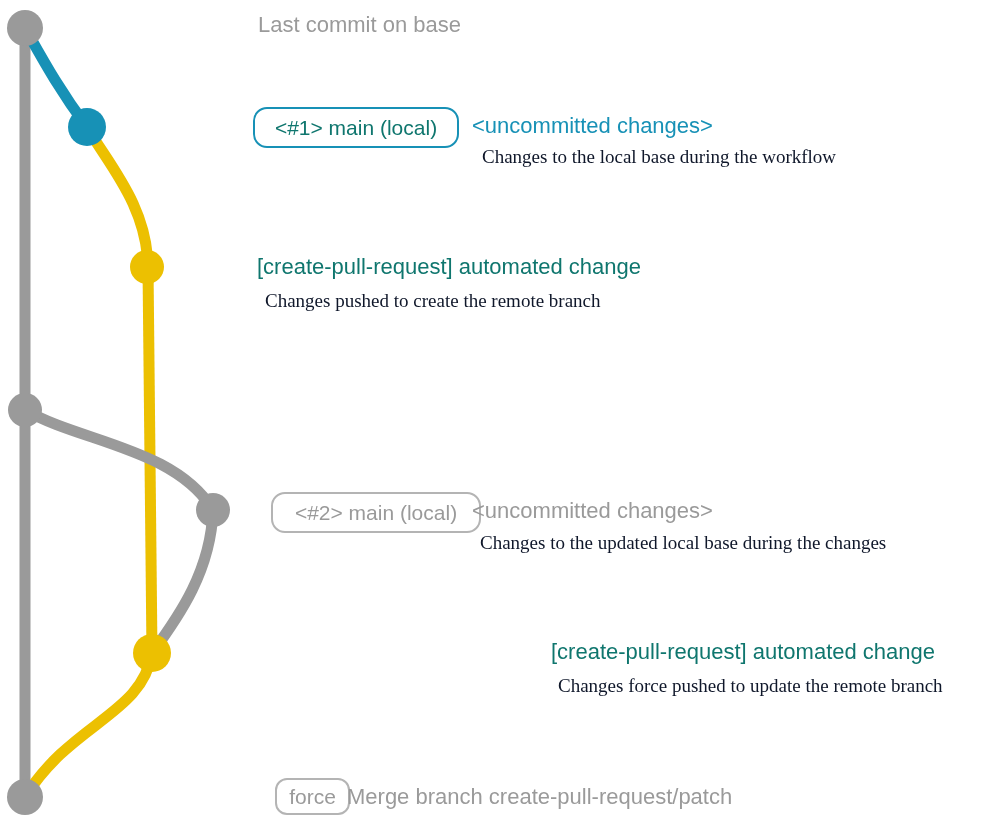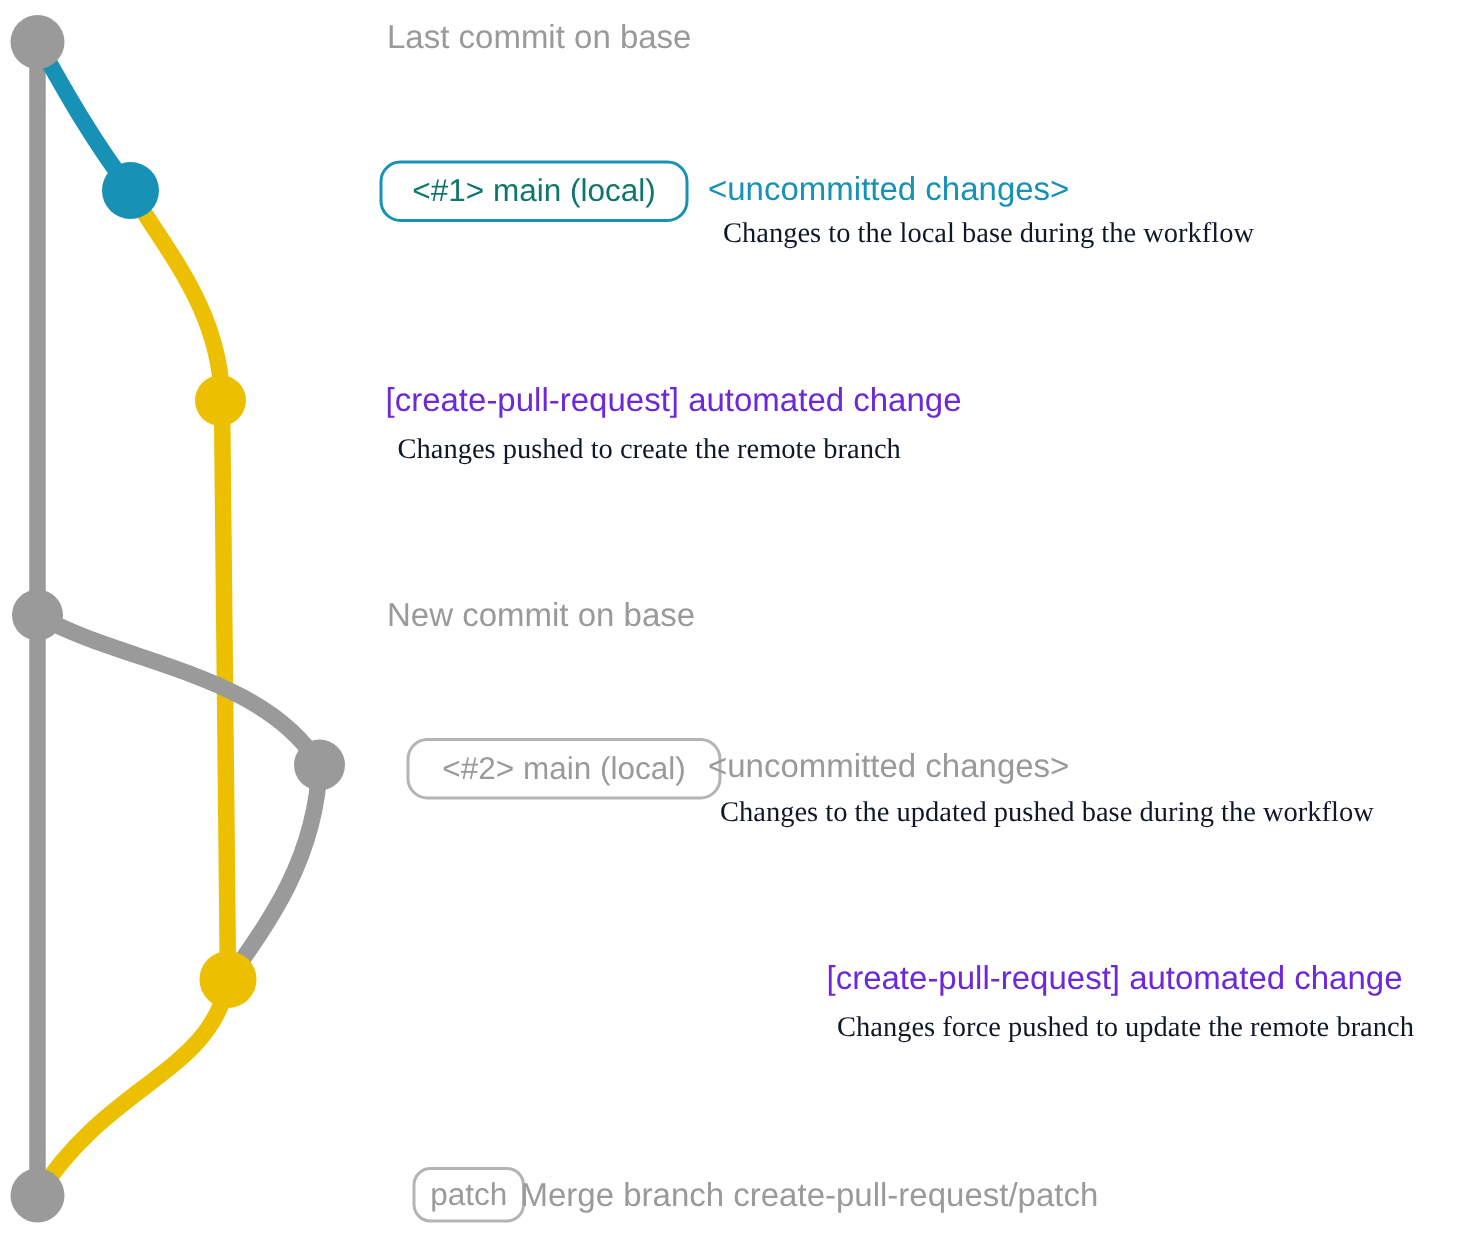--- a/index.html
+++ b/index.html
@@ -27,21 +27,21 @@
     line-height: 1;
   }
   .sans { font-family: "Liberation Sans", sans-serif; font-size: 22px; }
   .serif {
     font-family: Liberation Serif, serif;
     font-size: 19px;
     color: #0f172a;
   }
   .gray   { color: #9a9a9a; }
   .blue   { color: #1791b6; }
-  .yellow { color: #6d28d9; }
+  .yellow { color: #0f766e; }
   .tagbox {
     position: absolute;
     box-sizing: border-box;
     display: flex;
     align-items: center;
     justify-content: center;
     border-radius: 14px;
     font-family: "Liberation Sans", sans-serif;
     font-size: 21px;
     white-space: nowrap;
@@ -77,25 +77,24 @@
 
   <div class="ann sans gray" style="left:258px; top:25px;">Last commit on base</div>
 
   <div class="tagbox blue-box" style="left:253px; top:107px; width:206px; height:41px;">&lt;#1&gt; main (local)</div>
   <div class="ann sans blue" style="left:472px; top:126px;">&lt;uncommitted changes&gt;</div>
   <div class="ann serif" style="left:482px; top:156px;">Changes to the local base during the workflow</div>
 
   <div class="ann sans yellow" style="left:257px; top:267px;">[create-pull-request] automated change</div>
   <div class="ann serif" style="left:265px; top:300px;text-align:right;">Changes pushed to create the remote branch</div>
 
-  <div class="ann sans gray" style="left:258px; top:410px;">New commit on base</div>
 
   <div class="tagbox gray-box" style="left:253px; top:492px; width:210px; height:41px;">&lt;#2&gt; main (local)</div>
   <div class="ann sans gray" style="left:472px; top:511px;">&lt;uncommitted changes&gt;</div>
-  <div class="ann serif" style="left:480px; top:542px;">Changes to the updated pushed base during the workflow</div>
+  <div class="ann serif" style="left:480px; top:542px;">Changes to the updated local base during the changes</div>
 
   <div class="ann sans yellow" style="left:551px; top:652px;">[create-pull-request] automated change</div>
   <div class="ann serif" style="left:558px; top:685px;">Changes force pushed to update the remote branch</div>
 
-  <div class="tagbox gray-box" style="left:257px; top:778px; width:75px; height:37px; border-radius:12px;">patch</div>
+  <div class="tagbox gray-box" style="left:257px; top:778px; width:75px; height:37px; border-radius:12px;">force</div>
   <div class="ann sans gray" style="left:347px; top:797px;">Merge branch create-pull-request/patch</div>
 
 </div>
 
 </body></html>

